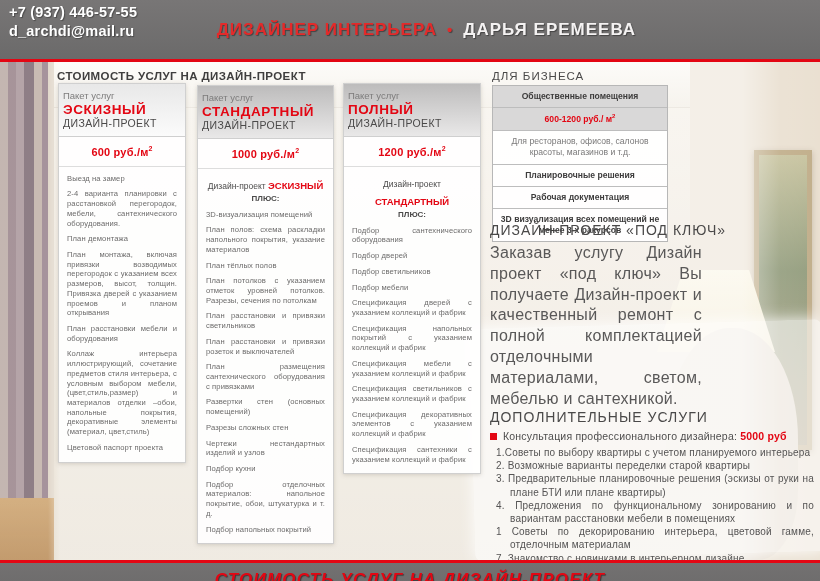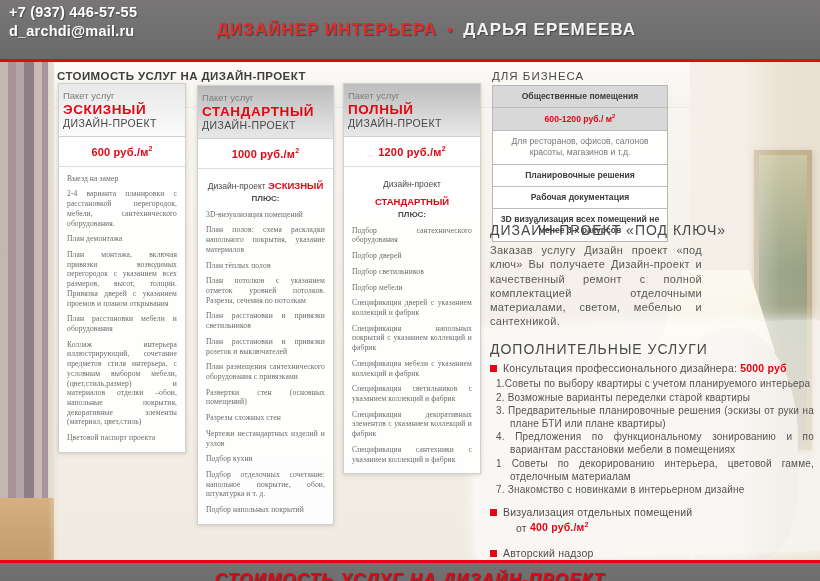--- a/index.html
+++ b/index.html
@@ -47,39 +47,39 @@
   .pkg2 .pkg-head, .pkg3 .pkg-head { background:linear-gradient(180deg,#bdbcbc,#e9e8e8); }
   .pkg-label { font-size:9.5px; color:#7c7b7b; margin-bottom:1px; }
   .pkg-name { font-size:13.5px; font-weight:bold; color:#e30613; letter-spacing:.6px; }
   .pkg-sub { font-size:10.5px; color:#4a4949; letter-spacing:.4px; }
   .pkg-price { text-align:center; padding:8px 2px; font-size:11px; font-weight:bold; color:#e30613; border-bottom:1px solid #dddddd; letter-spacing:.2px; }
   .pkg-price sup { font-size:7px; }
   .pkg-note { text-align:center; padding:6px 4px 0; }
   .pkg-note .np { font-size:8.5px; color:#4c4b4b; }
   .pkg-note .nh { font-size:9.5px; font-weight:bold; color:#e30613; }
   .pkg-note .nplus { font-size:8px; font-weight:bold; color:#4c4b4b; margin-top:1px; }
-  .pkg-items { list-style:none; padding:7px 8px 9px;font-family:Liberation Serif, serif; }
+  .pkg-items { list-style:none; padding:7px 8px 9px; }
   .pkg-item { font-size:7.6px; line-height:1.28; color:#6b6a6a; margin-bottom:6px; text-align:justify; letter-spacing:.1px; }
   .pkg-item:last-child { margin-bottom:0; }
 
   
   .biz-title { position:absolute; left:492px; top:8px; font-size:11.5px; color:#4a4949; letter-spacing:1px; z-index:3; }
   .biz-table { position:absolute; left:492px; top:23px; width:176px; background:rgba(255,255,255,.92); border:1px solid #b7b7b7; z-index:3; }
   .biz-row { text-align:center; padding:5px 6px; border-bottom:1px solid #bdbdbd; font-size:8.6px; line-height:1.3; }
   .biz-row:last-child { border-bottom:none; }
   .biz-row.gray { background:#d9d8d8; }
   .biz-row.bold { font-weight:bold; color:#3d3c3c; }
   .biz-row.redp { color:#e30613; font-weight:bold; }
   .biz-row.redp sup { font-size:6px; }
   .biz-row.desc { color:#7a7979; }
 
   
   .right-col { position:absolute; left:490px; top:160px; width:324px; z-index:3; }
   .sec-heading { font-size:14px; color:#4a4949; letter-spacing:1px; margin-bottom:5px; }
-  .turnkey-body { width:212px; font-size:11px; line-height:1.3; color:#595858; text-align:justify; letter-spacing:.3px; margin-bottom:12px; }
+  .turnkey-body { width:212px; font-size:16px; line-height:1.3; color:#595858; text-align:justify; letter-spacing:.3px; }
   .svc-line { font-size:10.5px; color:#4f4e4e; line-height:1.3; margin-bottom:2px; position:relative; padding-left:13px; letter-spacing:.2px; }
   .sq { position:absolute; left:0; top:3px; width:7px; height:7px; background:#e30613; display:inline-block; }
   .red-b { color:#e30613; font-weight:bold; }
   .svc-list { list-style:none; margin:2px 0 10px 6px; }
   .svc-list li { font-size:10px; line-height:1.32; color:#555454; padding-left:14px; text-indent:-14px; letter-spacing:.2px; text-align:justify; }
   .svc-two-line { margin-bottom:12px; }
   .svc-two-line .l2 { padding-left:13px; font-size:10.5px; color:#4f4e4e; }
   .svc-two-line sup { font-size:7px; }
 
   
@@ -155,21 +155,21 @@
           <li class="pkg-item">План полов: схема раскладки напольного покрытия, указание материалов</li>
           <li class="pkg-item">План тёплых полов</li>
           <li class="pkg-item">План потолков с указанием отметок уровней потолков. Разрезы, сечения по потолкам</li>
           <li class="pkg-item">План расстановки и привязки светильников</li>
           <li class="pkg-item">План расстановки и привязки розеток и выключателей</li>
           <li class="pkg-item">План размещения сантехнического оборудования с привязками</li>
           <li class="pkg-item">Развертки стен (основных помещений)</li>
           <li class="pkg-item">Разрезы сложных стен</li>
           <li class="pkg-item">Чертежи нестандартных изделий и узлов</li>
           <li class="pkg-item">Подбор кухни</li>
-          <li class="pkg-item">Подбор отделочных сочетание: напольное покрытие, обои, штукатурка и т. д.</li>
+          <li class="pkg-item">Подбор отделочных материалов: напольное покрытие, обои, штукатурка и т. д.</li>
           <li class="pkg-item">Подбор напольных покрытий</li>
         </ul>
     </section>
 
     <section class="pkg pkg3">
       <div class="pkg-head">
         <div class="pkg-label">Пакет услуг</div>
         <div class="pkg-name">ПОЛНЫЙ</div>
         <div class="pkg-sub">ДИЗАЙН-ПРОЕКТ</div>
       </div>

